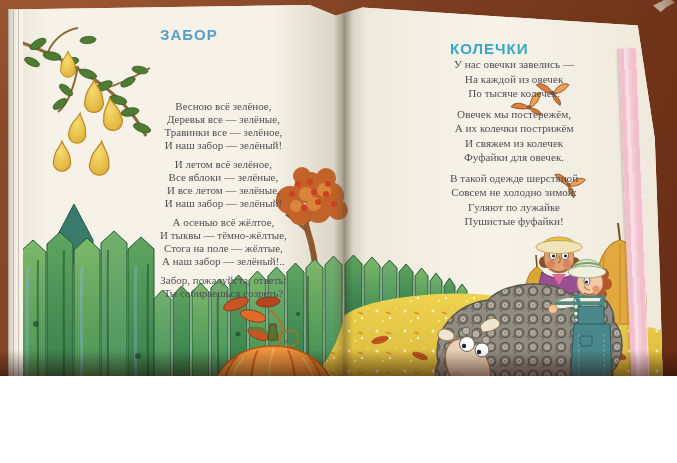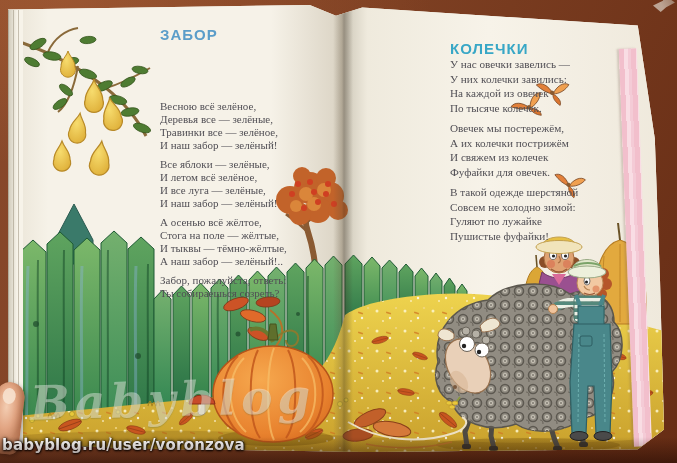--- a/index.html
+++ b/index.html
@@ -1,21 +1,22 @@
 <!DOCTYPE html>
 <html><head>
 <meta charset="utf-8">
 <style>
   html,body{margin:0;padding:0;}
   .photo{
-    position:relative;width:677px;height:463px;overflow:hidden;
+    position:relative;width:677px;height:376px;overflow:hidden;
     background:
       radial-gradient(120% 80% at 10% 0%, rgba(190,110,60,.35), rgba(0,0,0,0) 45%),
       linear-gradient(115deg,#8a4a2c 0%,#7d3f22 45%,#672d15 100%);
     font-family:"Liberation Sans", sans-serif;
+    text-align:center;
   }
   .photo::after{ 
     content:"";position:absolute;left:0;right:0;bottom:0;height:26px;
     background:linear-gradient(to bottom, rgba(0,0,0,0), rgba(30,8,2,.55));
     pointer-events:none;
   }
   .book{
     position:absolute;left:8px;top:4px;width:656px;height:448px;
     background:#f4f0e6;
     clip-path:polygon(0% 1.2%, 46% 0.2%, 50% 2.6%, 54% 0.8%, 96% 4.8%, 98.6% 30%, 99.4% 62%, 100% 95%, 96% 99.4%, 55% 100%, 18% 99.2%, 0% 97.8%);
@@ -446,42 +447,41 @@
 
     <div class="title left-title">ЗАБОР</div>
     <div class="poem left-poem">
       <div class="stanza">
         <div class="pl">Весною всё зелёное,</div>
         <div class="pl">Деревья все — зелёные,</div>
         <div class="pl">Травинки все — зелёное,</div>
         <div class="pl">И наш забор — зелёный!</div>
       </div>
       <div class="stanza">
+        <div class="pl">И летом всё зелёное,</div>
         <div class="pl">Все яблоки — зелёные,</div>
-        <div class="pl">И летом всё зелёное,</div>
-        <div class="pl">И все луга — зелёные,</div>
+        <div class="pl">И все летом — зелёные,</div>
         <div class="pl">И наш забор — зелёный!</div>
       </div>
       <div class="stanza">
         <div class="pl">А осенью всё жёлтое,</div>
+        <div class="pl">И тыквы — тёмно-жёлтые,</div>
         <div class="pl">Стога на поле — жёлтые,</div>
-        <div class="pl">И тыквы — тёмно-жёлтые,</div>
         <div class="pl">А наш забор — зелёный!..</div>
       </div>
       <div class="stanza">
         <div class="pl">Забор, пожалуйста, ответь:</div>
         <div class="pl">Ты собираешься созреть?</div>
       </div>
     </div>
 
     <div class="title right-title">КОЛЕЧКИ</div>
     <div class="poem right-poem">
       <div class="stanza">
         <div class="pl">У нас овечки завелись —</div>
-        <div class="pl">У них колечки завились:</div>
         <div class="pl">На каждой из овечек</div>
         <div class="pl">По тысяче колечек.</div>
       </div>
       <div class="stanza">
         <div class="pl">Овечек мы постережём,</div>
         <div class="pl">А их колечки пострижём</div>
         <div class="pl">И свяжем из колечек</div>
         <div class="pl">Фуфайки для овечек.</div>
       </div>
       <div class="stanza">

